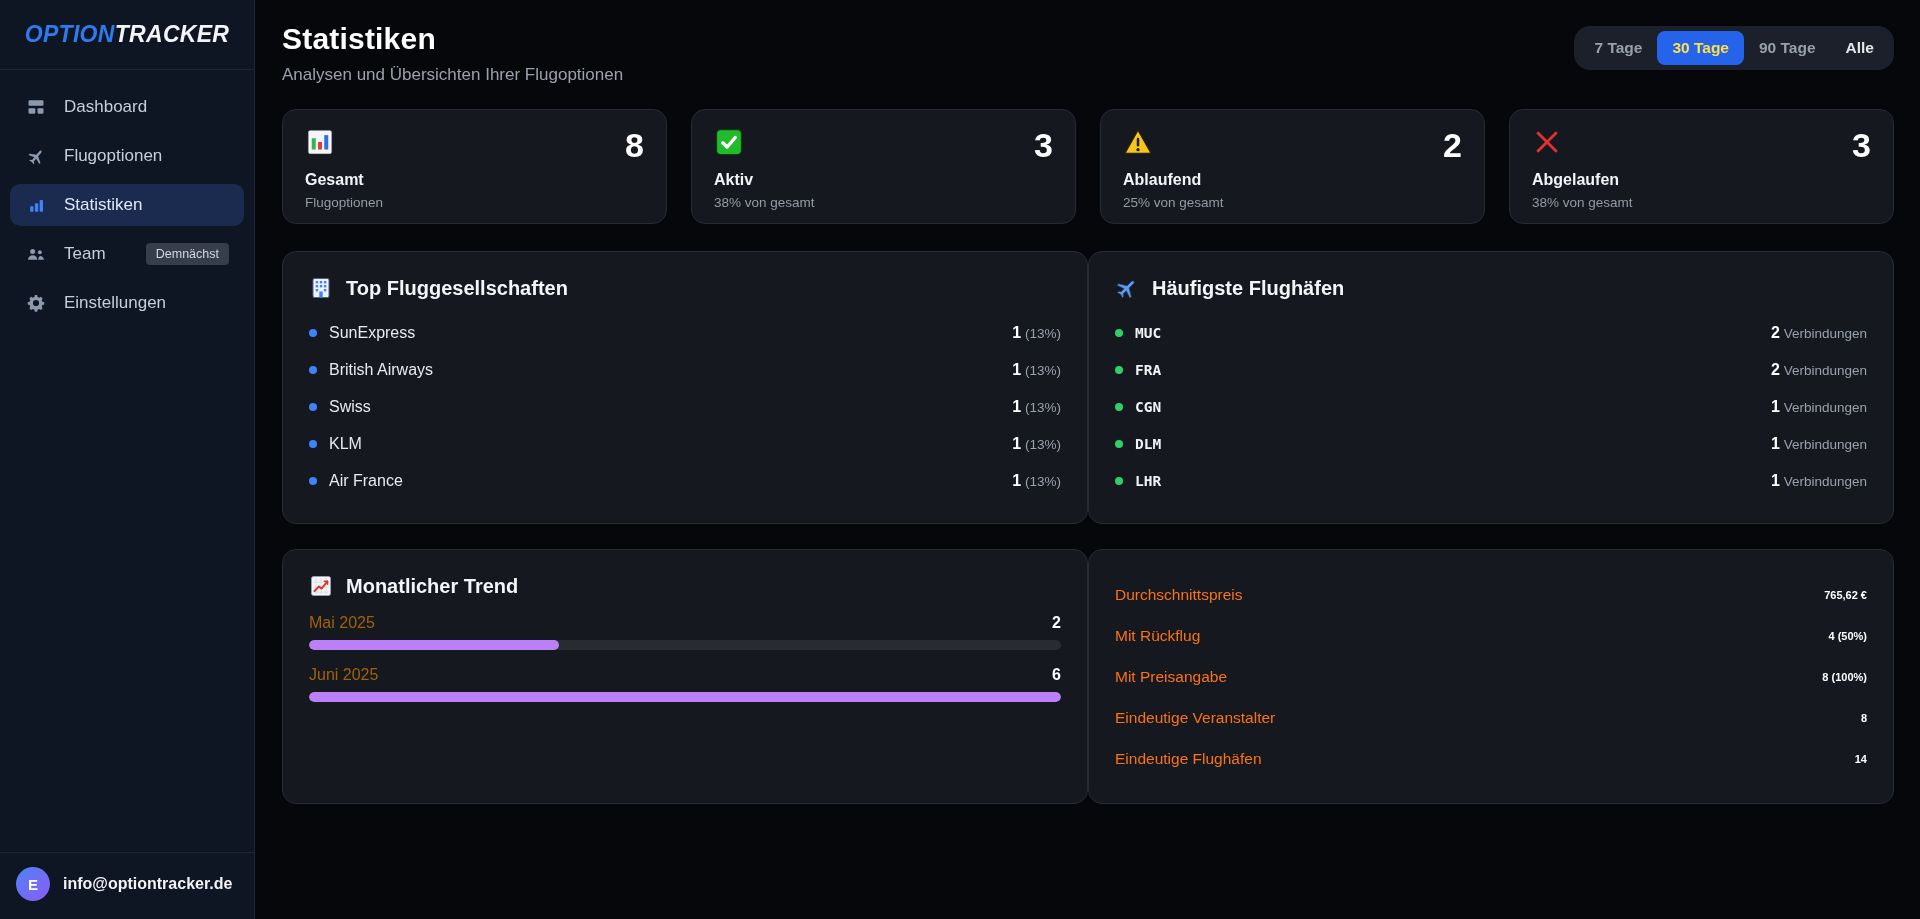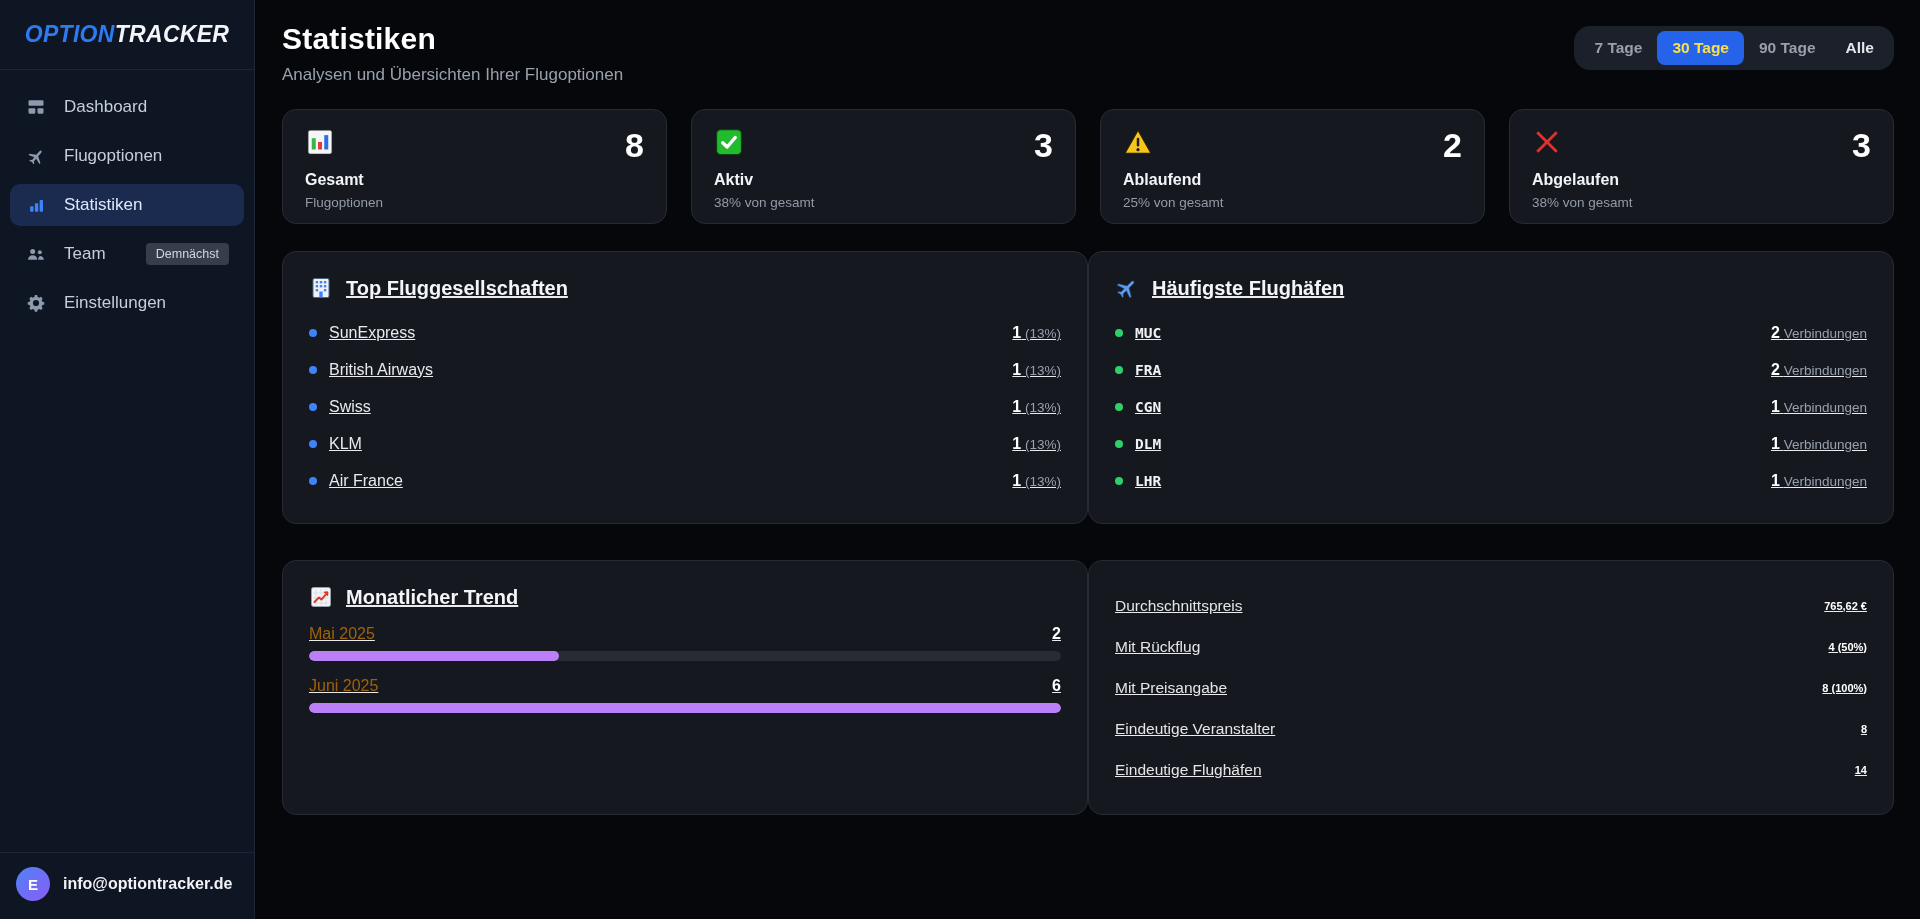--- a/index.html
+++ b/index.html
@@ -73,42 +73,42 @@
   .stats-grid { display: grid; grid-template-columns: repeat(4, 1fr); gap: 24px; margin-bottom: 27px; }
   .stat-card {
     background: #15181f; border: 1px solid #262b34; border-radius: 14px;
     height: 115px; padding: 17px 22px 0;
   }
   .stat-top { display: flex; justify-content: space-between; align-items: flex-start; }
   .stat-value { font-size: 34px; font-weight: 800; color: #ffffff; line-height: 1; margin-top: 1px; }
   .stat-label { font-size: 16px; font-weight: 700; color: #f2f4f7; margin-top: 9px; }
   .stat-sublabel { font-size: 13.5px; color: #939ba7; margin-top: 6px; }
   
-  .cards-grid { display: grid; grid-template-columns: 1fr 1fr; margin-bottom: 36px; text-decoration: underline; }
+  .cards-grid { display: grid; grid-template-columns: 1fr 1fr; margin-bottom: 25px; }
   .panel { background: #15181f; border: 1px solid #262b34; border-radius: 14px; padding: 24px 26px; }
   .panel-title-row { display: flex; align-items: center; gap: 13px; margin-bottom: 14px; }
   .panel-title { font-size: 20px; font-weight: 700; color: #f3f5f8; }
   .list-row { display: flex; align-items: center; padding: 9.5px 0; }
   .dot { width: 8px; height: 8px; border-radius: 50%; margin-right: 12px; flex: none; }
   .dot.blue { background: #3f83f8; }
   .dot.green { background: #2fd06a; }
   .row-name { font-size: 16px; color: #e8eaee; }
   .row-code { font-family: "DejaVu Sans Mono", monospace; font-size: 14.5px; font-weight: 700; color: #f0f2f5; }
   .row-right { margin-left: auto; font-size: 13.5px; color: #99a1ad; }
   .row-right b { font-size: 16px; font-weight: 700; color: #ffffff; }
   
   .trend-row { margin-top: 16px; }
   .trend-labels { display: flex; justify-content: space-between; align-items: center; margin-bottom: 8px; }
   .trend-month { font-size: 16px; color: #a16207; }
   .trend-value { font-size: 16px; font-weight: 700; color: #ffffff; }
   .trend-track { width: 100%; height: 10px; border-radius: 6px; background: #282b33; overflow: hidden; }
   .trend-fill { height: 100%; border-radius: 6px; background: #bb80f6; }
   
   .summary-row { display: flex; justify-content: space-between; align-items: center; padding: 11.5px 0; }
-  .summary-label { font-size: 15.5px; color: #e5e5e5; }
+  .summary-label { font-size: 15.5px; color: #f97316; }
   .summary-value { font-size: 11px; font-weight: 700; color: #ffffff; }
   .icon-30 { width: 30px; height: 30px; display: block; }
   .icon-24 { width: 24px; height: 24px; display: block; }
 </style>
 </head>
 <body>
 
 <aside class="sidebar">
   <div class="logo-wrap">
     <div class="logo">

